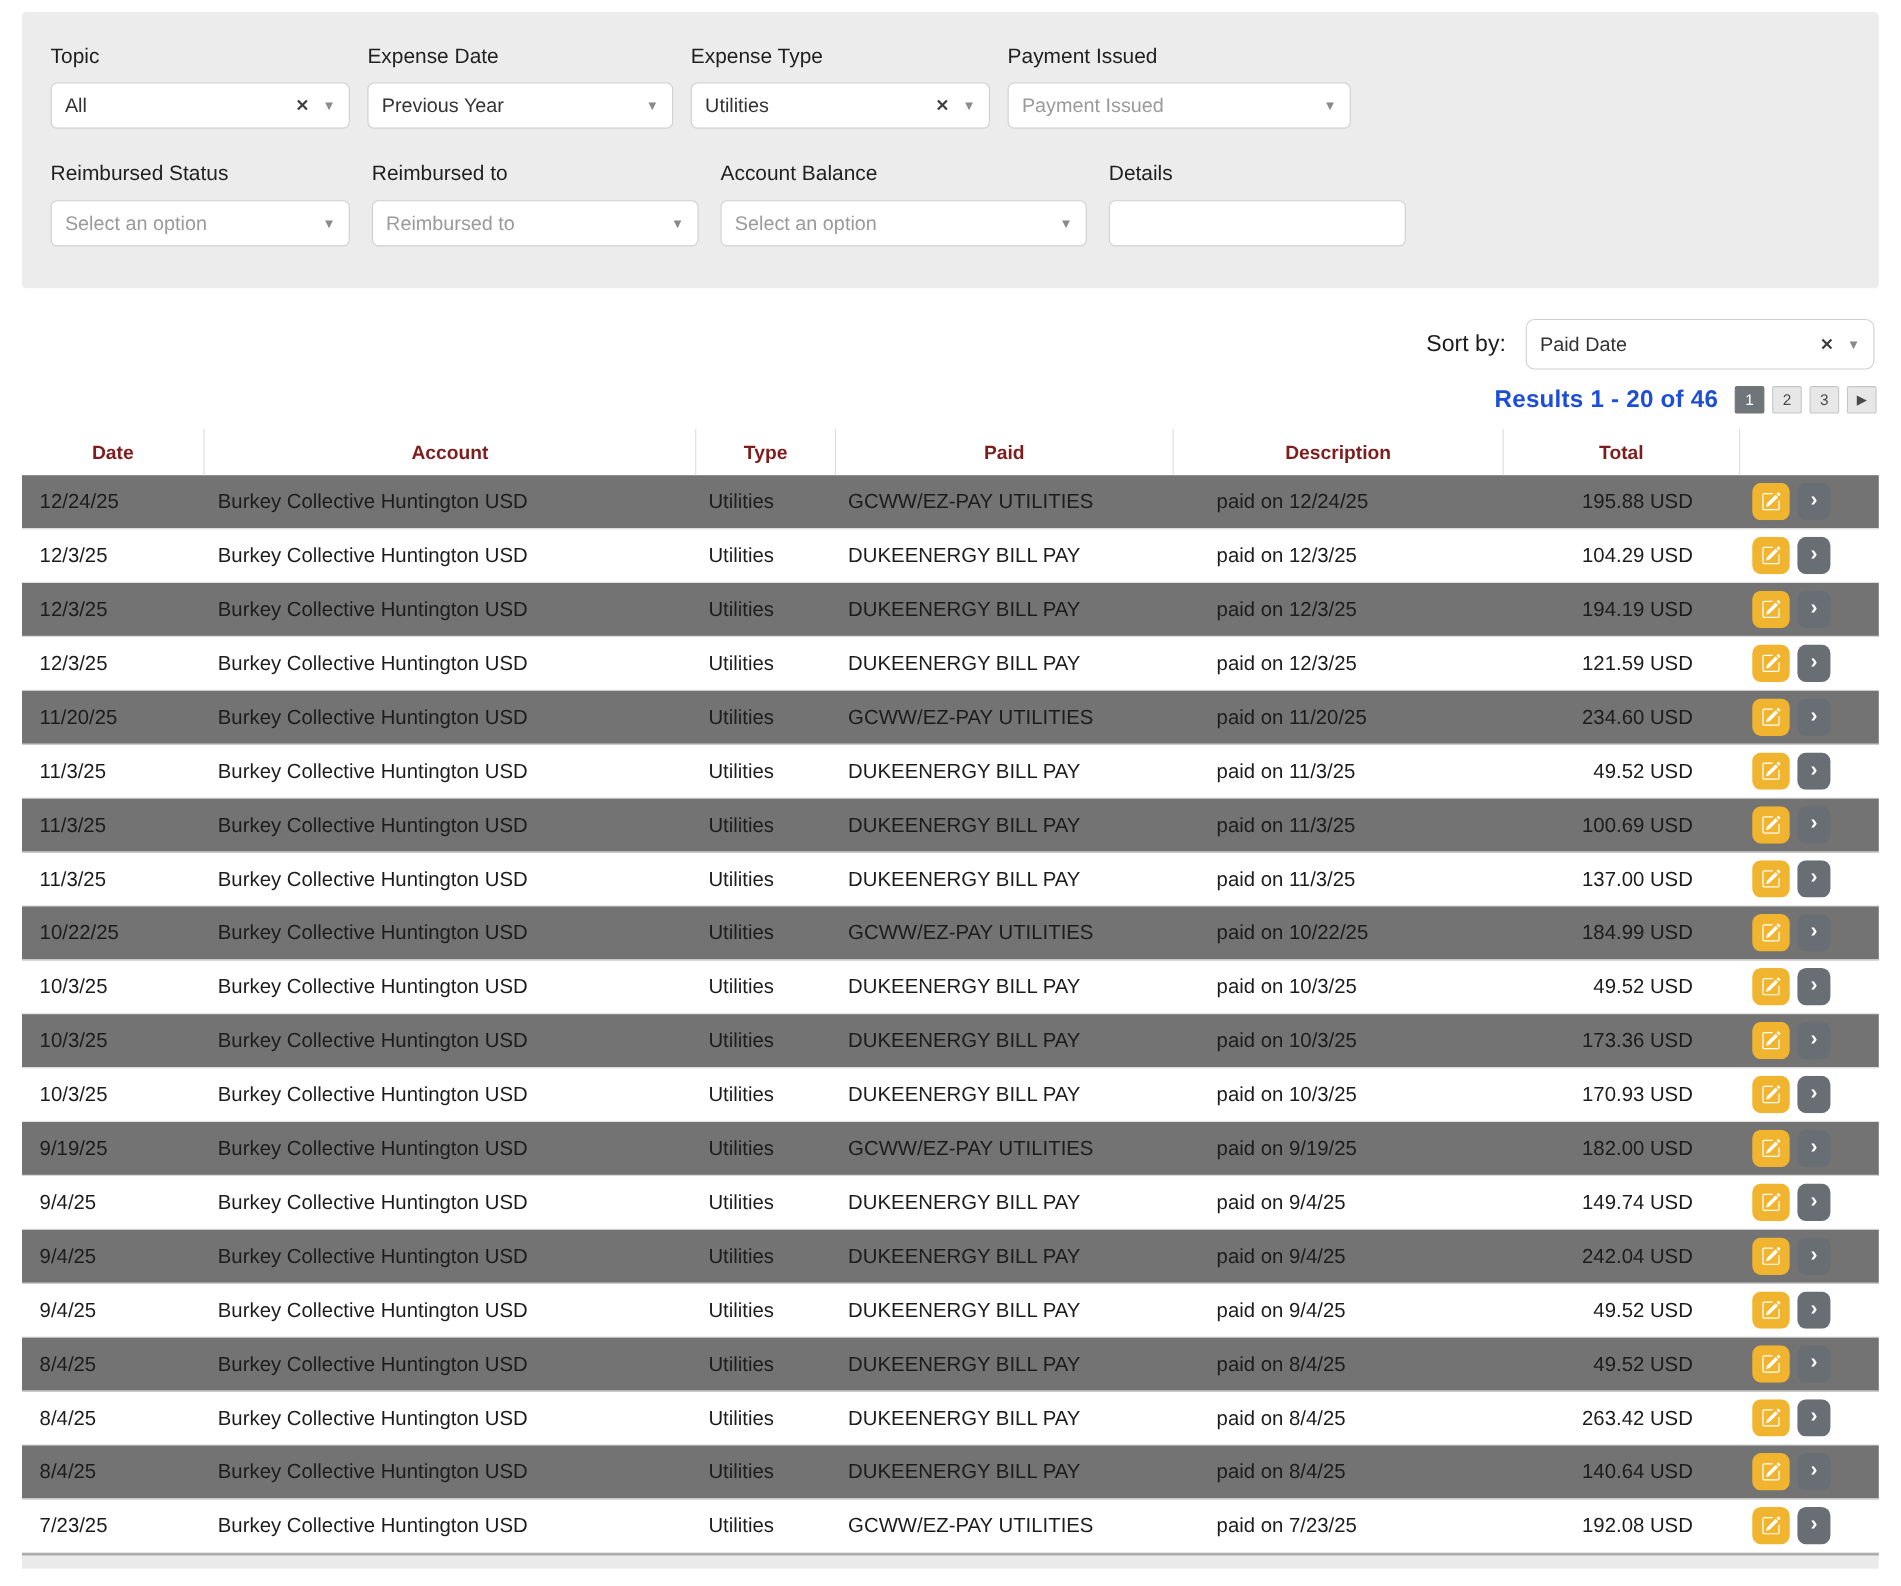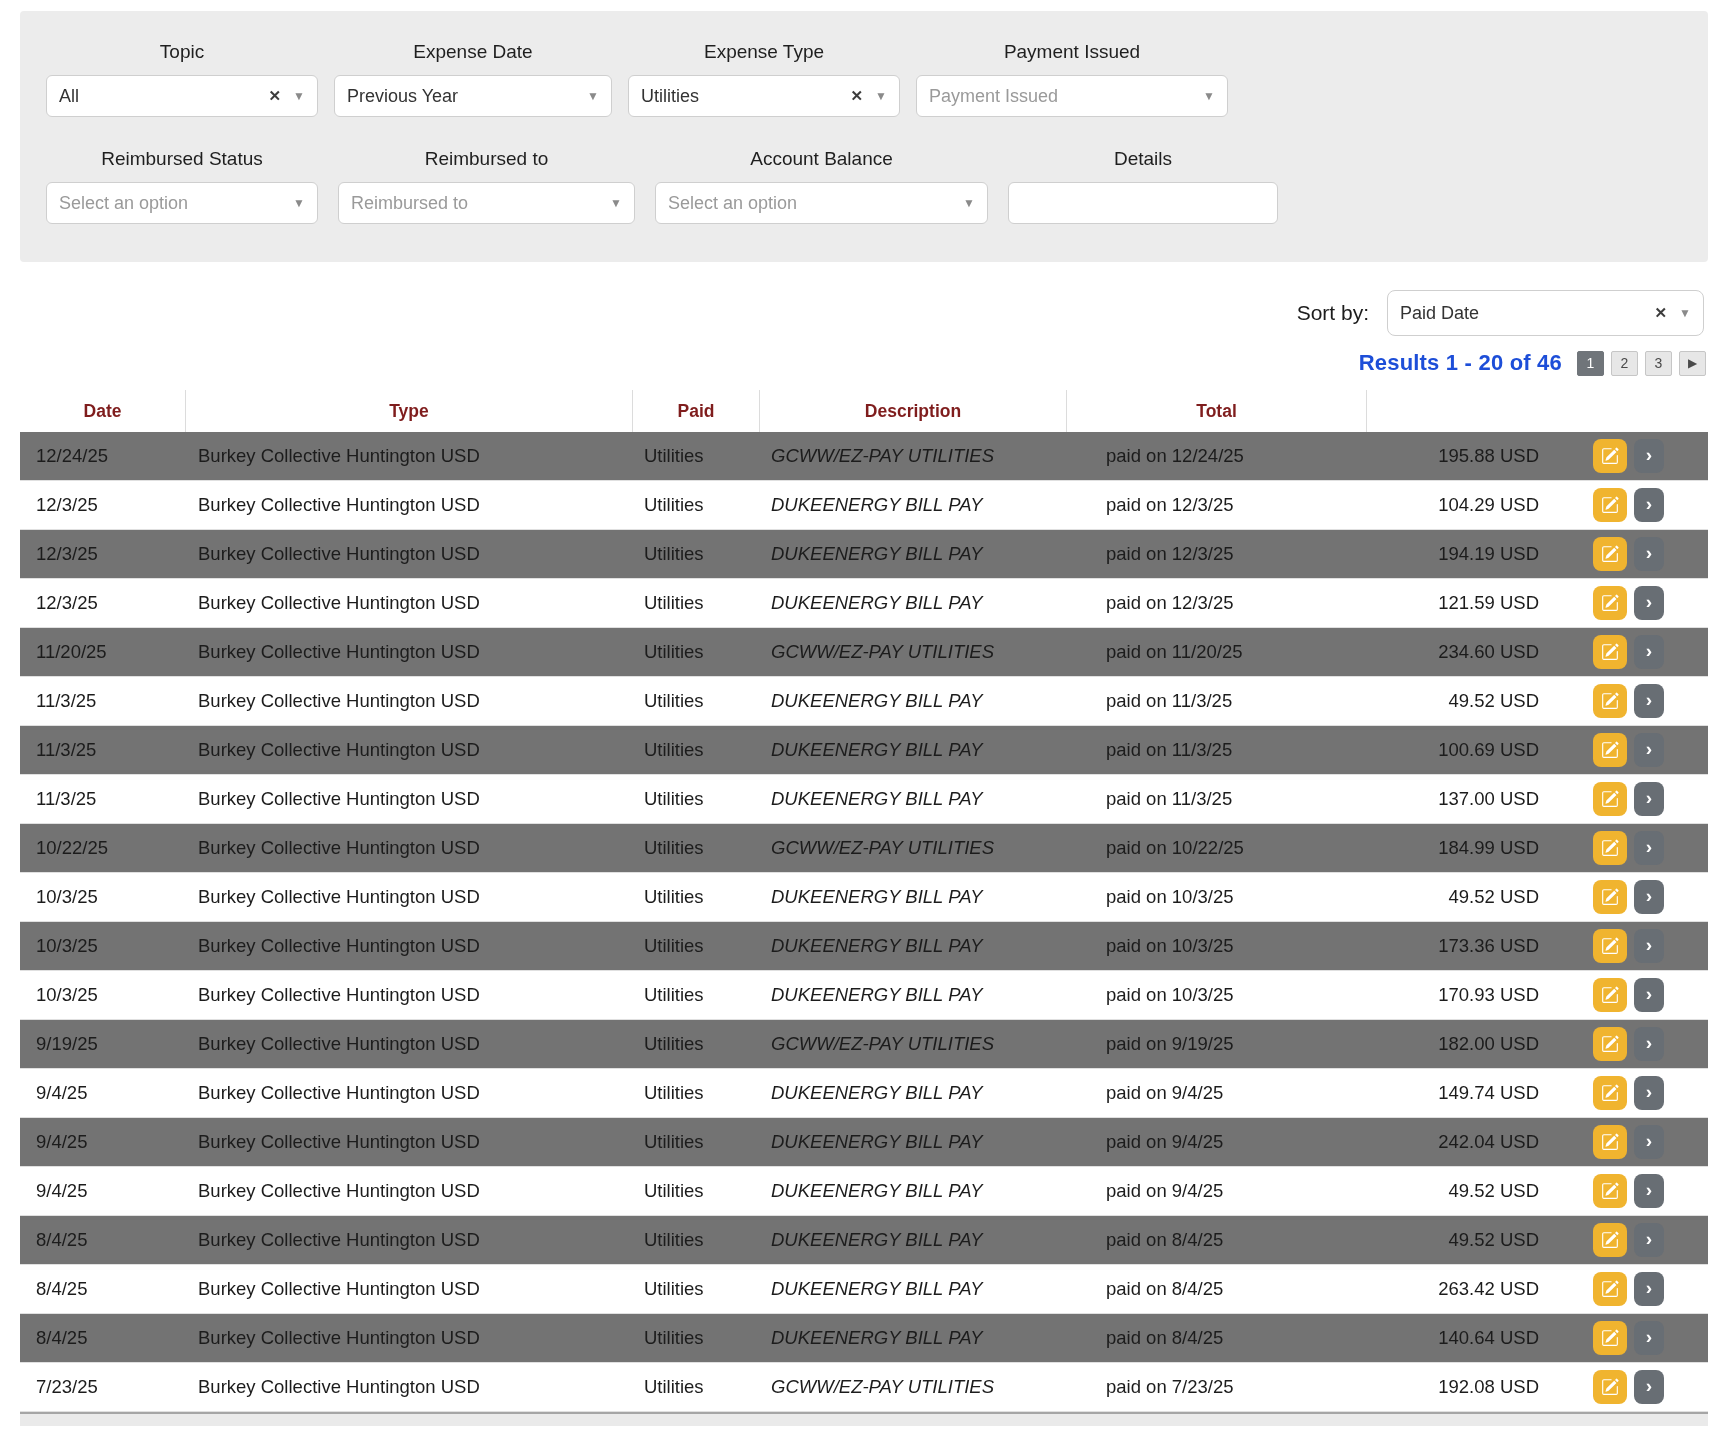--- a/index.html
+++ b/index.html
@@ -13,21 +13,21 @@
   
   .filter-panel {
     margin:11px 20px 0 20px;
     background:#ececec;
     border-radius:4px;
     padding:30px 26px 38px 26px;
   }
   .filter-row { display:flex; gap:16px; }
   .filter-row + .filter-row { margin-top:31px;gap:20px; }
   .field { display:flex; flex-direction:column; }
-  .field-label { font-size:19px; font-weight:500; color:#1f1f1f; margin-bottom:12px;text-align:center; }
+  .field-label { font-size:19px; font-weight:500; color:#1f1f1f; margin-bottom:12px; }
   .selectbox {
     background:#fff; border:1px solid #cfcfcf; border-radius:6px;
     height:42px; display:flex; align-items:center; padding:0 12px;
     font-size:18px; color:#333; cursor:pointer;
   }
   .selectbox .val { flex:1; white-space:nowrap; overflow:hidden; }
   .selectbox .val.placeholder { color:#9a9a9a; }
   .clear-x { font-weight:700; font-size:15px; color:#3c3c3c; margin:0 12px 0 8px; cursor:pointer; }
   .caret { color:#8a8a8a; font-size:12px; }
   
@@ -74,21 +74,21 @@
     height:100%; display:flex; align-items:center; justify-content:center;
     font-size:17.5px; font-weight:700; color:#7f1d1d;
   }
   .thead > .th + .th { border-left:1px solid #dcdcdc; }
   .trow { height:49px; border-bottom:1px solid #e0e0e0; font-size:18.5px; }
   .trow.green { background:#737373; }
   .cell { white-space:nowrap; overflow:hidden; }
   .c-date    { padding-left:16px; }
   .c-account { padding-left:13px; }
   .c-type    { padding-left:12px; }
-  .c-desc    { padding-left:12px;font-style:italic; }
+  .c-desc    { padding-left:12px; }
   .c-paid    { padding-left:40px; }
   .c-total   { text-align:right; padding-right:42px; }
   .c-actions { display:flex; align-items:center; gap:7px; padding-left:12px; }
   .btn-edit {
     width:34px; height:34px; border:none; border-radius:8px;
     background:#f0b42f; display:flex; align-items:center; justify-content:center;
     cursor:pointer; padding:0;
   }
   .btn-edit svg { display:block; }
   .btn-next {
@@ -199,20 +199,21 @@
         <button class="page-btn active">1</button>
         <button class="page-btn">2</button>
         <button class="page-btn">3</button>
         <button class="page-btn next">▶</button>
       </span>
   </div>
 
   <div class="tablewrap">
     <div class="thead">
       <div class="th">Date</div>
+      <div class="th">Account</div>
       <div class="th">Type</div>
       <div class="th">Paid</div>
       <div class="th">Description</div>
       <div class="th">Total</div>
       <div class="th"></div>
     </div>
     <div id="tbody">
   <div class="trow green">
     <div class="cell c-date">12/24/25</div>
     <div class="cell c-account">Burkey Collective Huntington USD</div>

